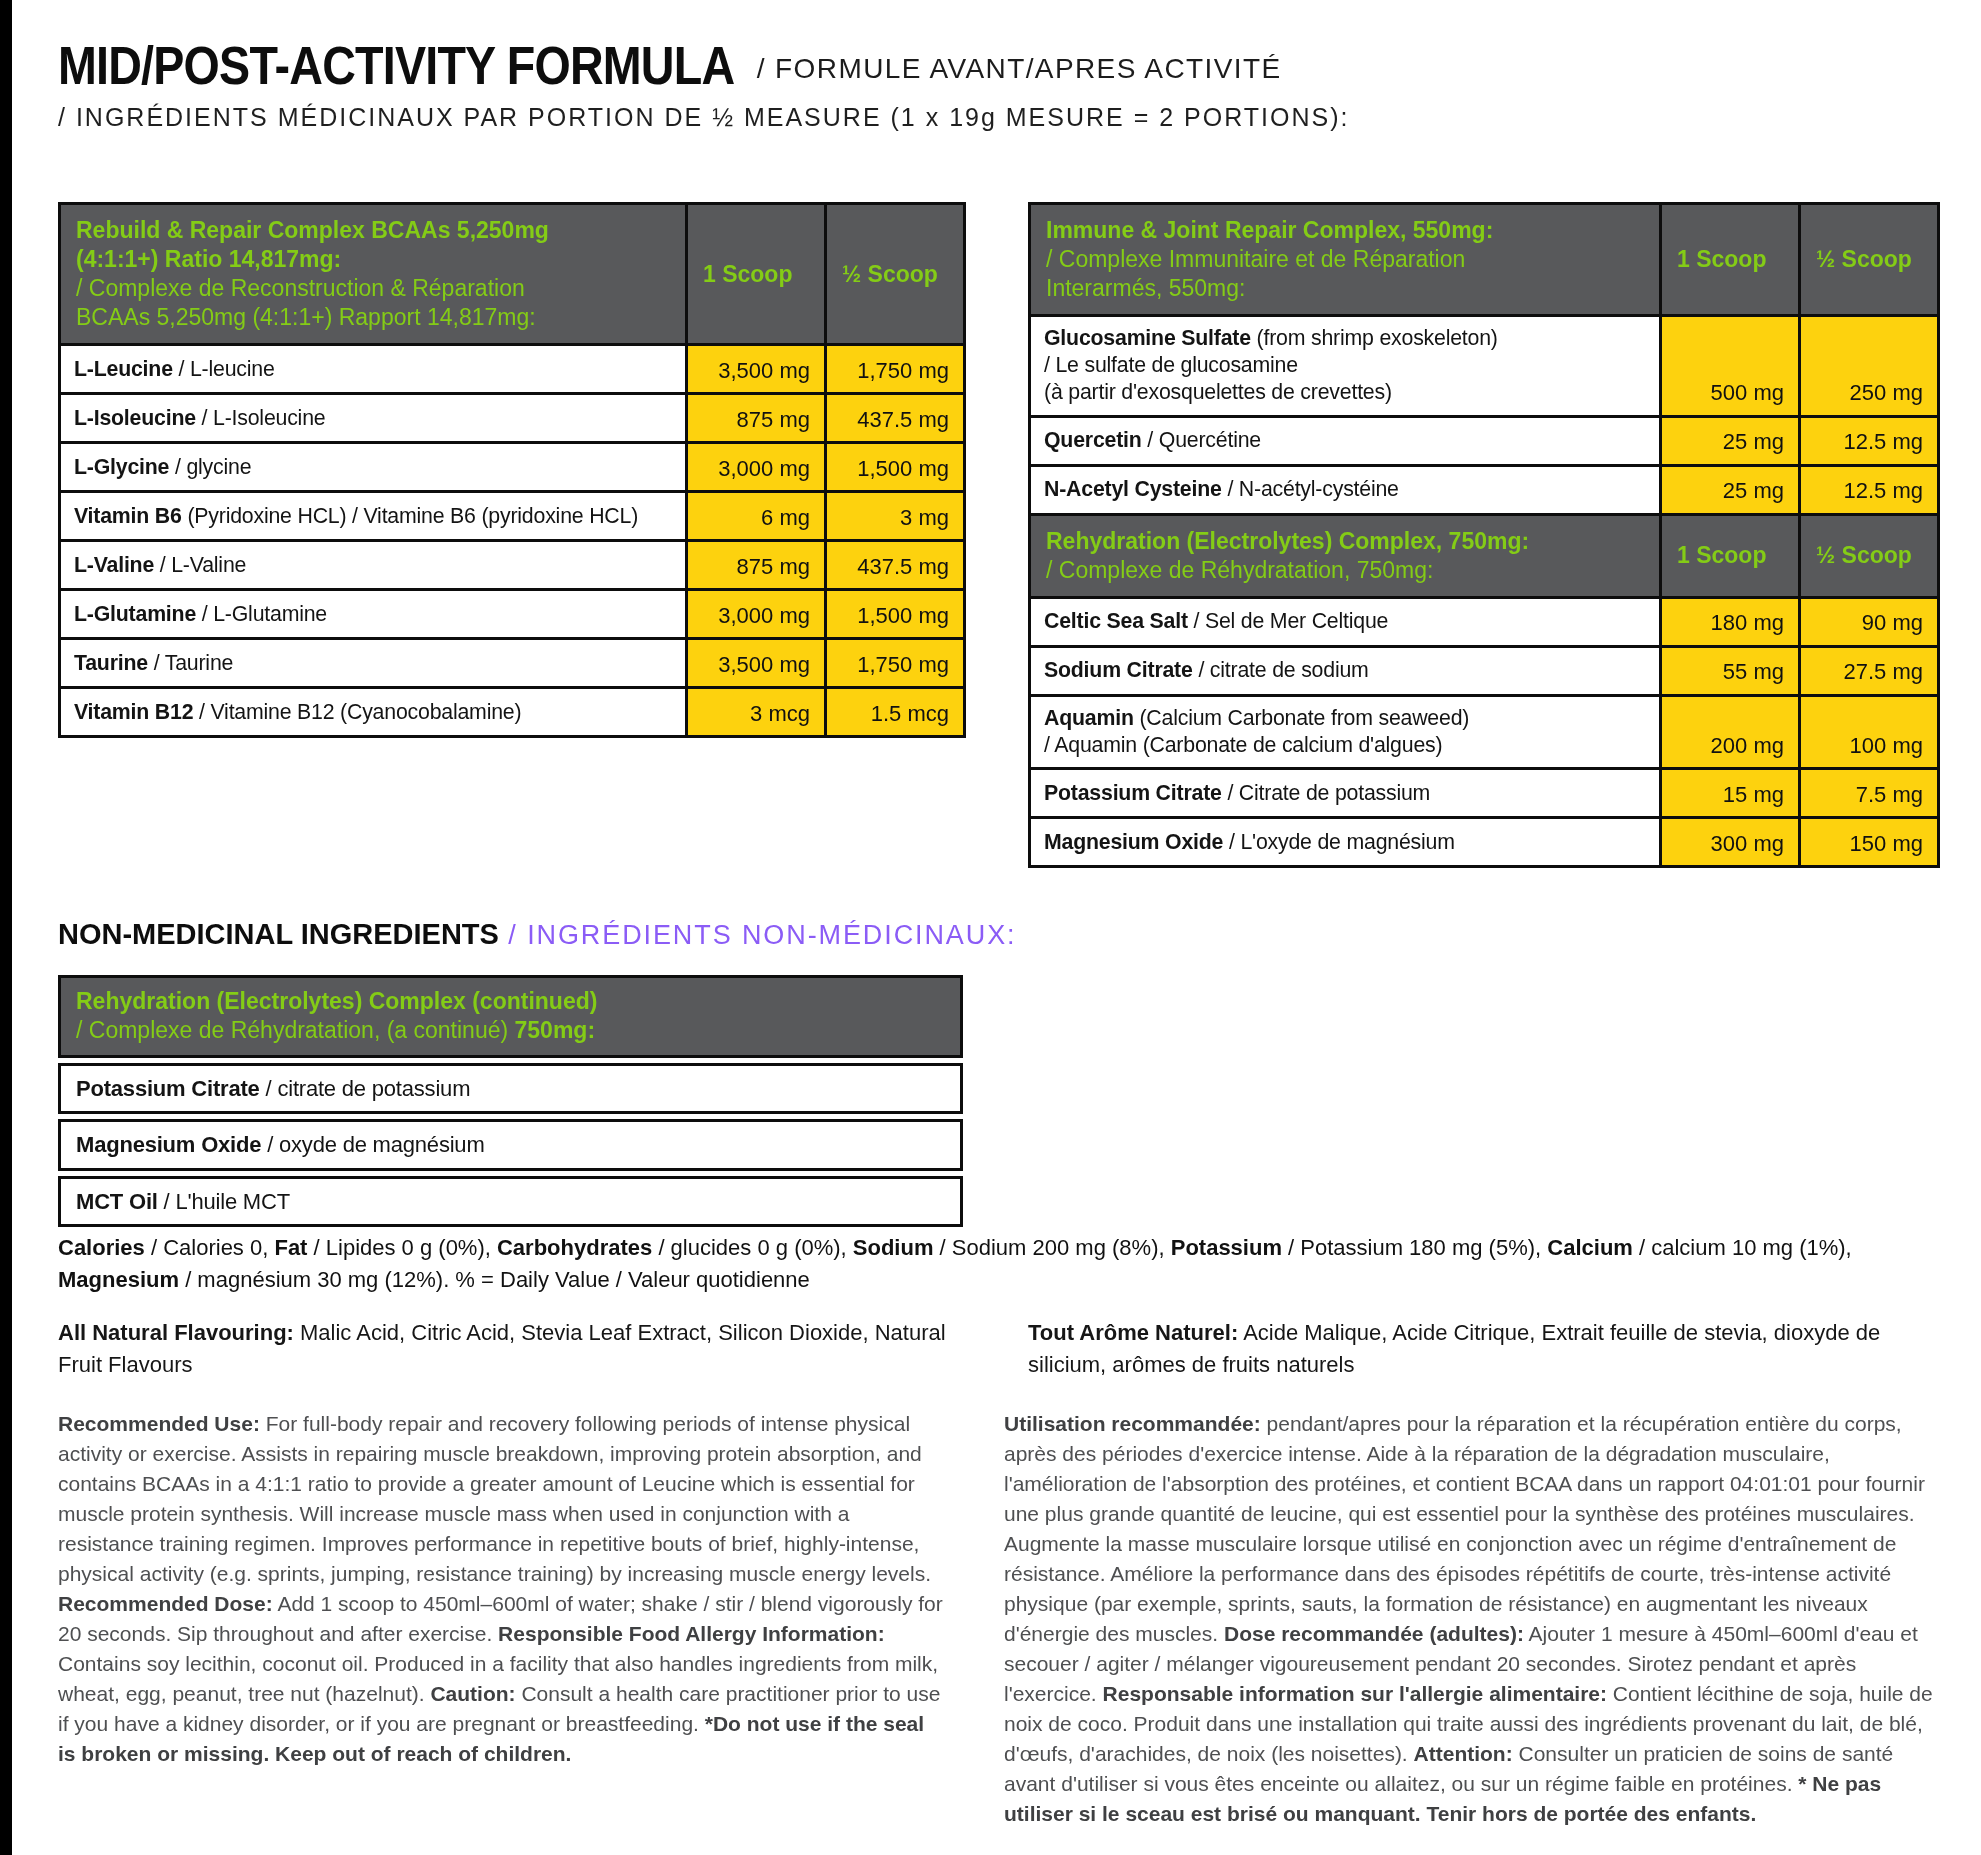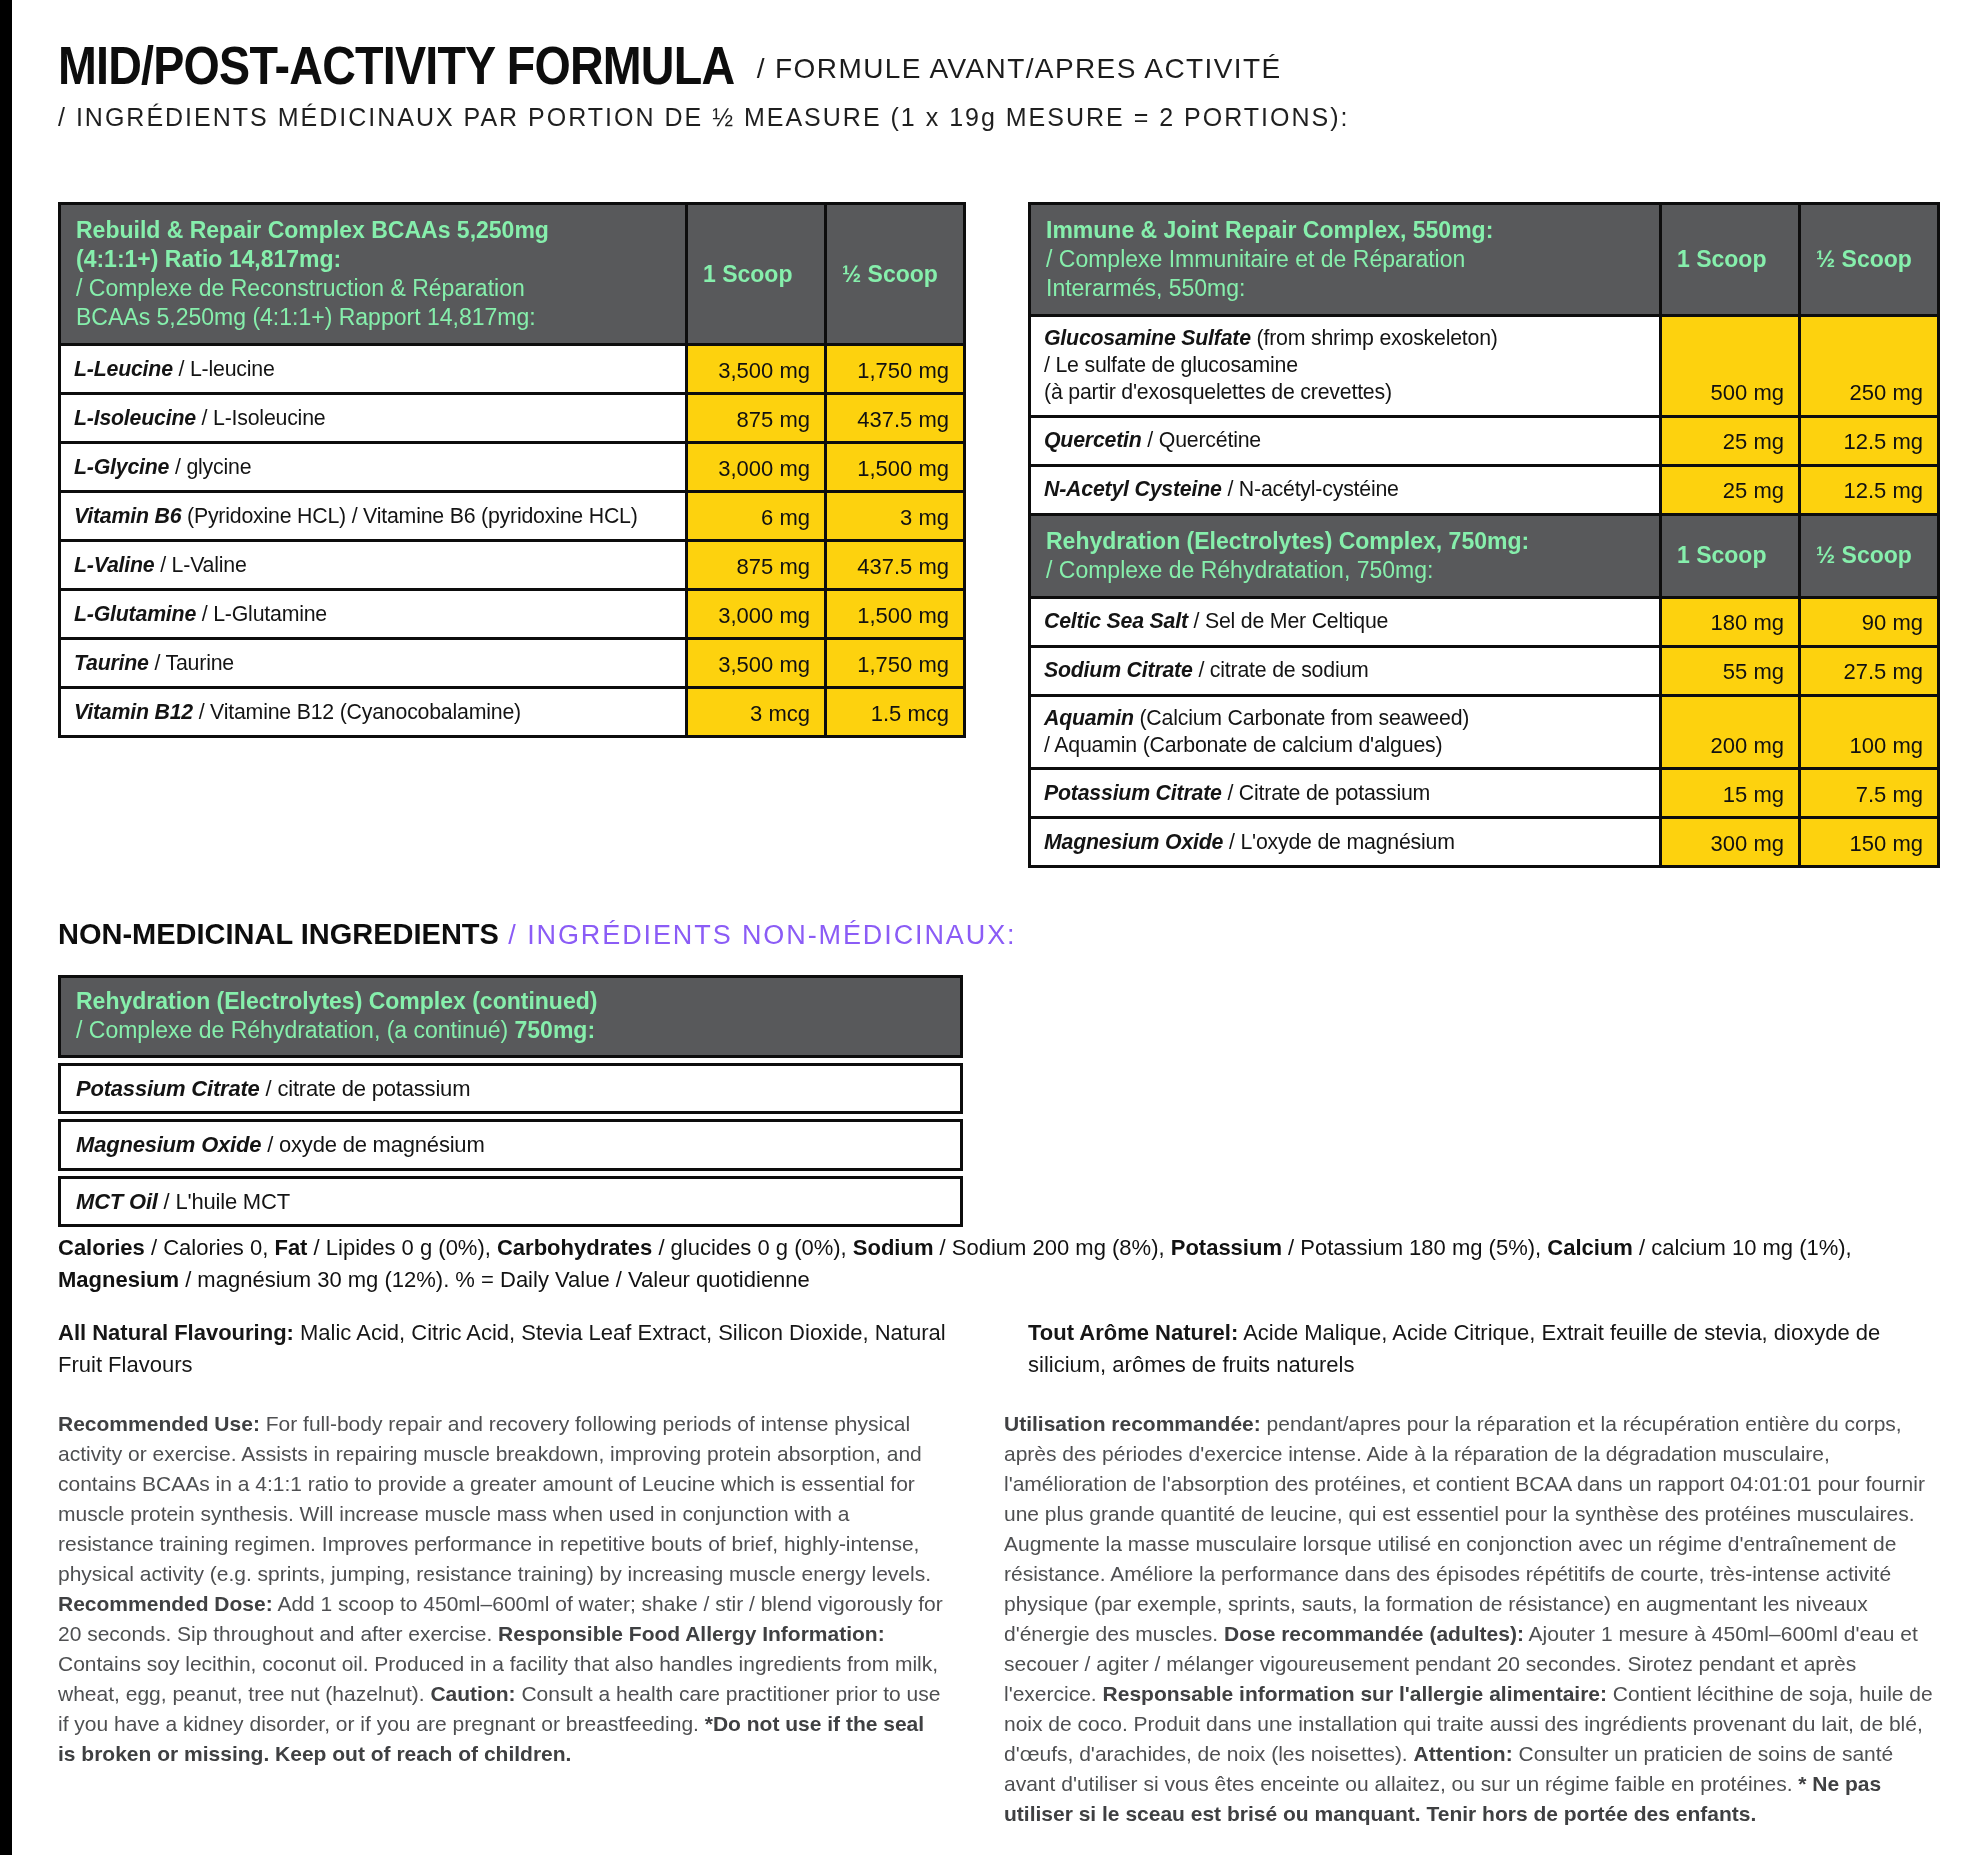--- a/index.html
+++ b/index.html
@@ -18,31 +18,31 @@
     margin-left: -74px; vertical-align: 5.6px; }
   .sub-en { margin-top: 8.3px; font-size: 26px; font-weight: bold; letter-spacing: -0.3px; color: #0d0d0d; font-stretch: condensed; }
   .sub-fr { margin-top: 6.5px; font-size: 25px; letter-spacing: 2px; color: #1f1f1f; }
 
   
   .tbl { position: absolute; }
   .tbl-left  { left: 58px;  top: 202px; width: 905px; }
   .tbl-right { left: 1028px; top: 202px; width: 909px; }
   .ing-table { border-collapse: collapse; width: 100%; table-layout: fixed; }
   .ing-table th, .ing-table td { border: 3.7px solid #0d0d0d; }
-  .sec-row th { background: #58595B; color: #86efac; text-align: left; vertical-align: middle;
+  .sec-row th { background: #58595B; color: #84cc16; text-align: left; vertical-align: middle;
     padding: 11px 15px; }
   .hb { font-weight: bold; font-size: 23px; white-space: pre-line; line-height: 29px; }
   .hr2 { font-weight: normal; font-size: 23px; white-space: pre-line; line-height: 29px; }
   .hr2 .b { font-weight: bold; }
   .scoop-hdr { text-align: center; vertical-align: bottom; font-weight: bold; font-size: 23px;
     padding: 7.4px 5.6px 11px 5.6px; color: #fff; background: #58595B; }
   .ing-table td { height: 49px; }
   .name-cell { background: #fff; font-size: 21.3px; padding: 8.3px 13px; vertical-align: middle;
     white-space: pre-line; line-height: 27px; letter-spacing: -0.2px; }
-  .name-cell .b { font-weight: bold; font-style: italic; }
+  .name-cell .b { font-weight: bold; }
   .val-cell { background: #FDD20E; text-align: right; font-size: 22px; padding: 8.3px 14px;
     vertical-align: bottom; color: #111; }
 
   
   .nm-head { position: absolute; left: 58px; top: 918px; white-space: nowrap; }
   .nm-head .b { font-size: 29px; font-weight: bold; color: #0d0d0d; font-stretch: condensed; }
   .nm-head .r { font-size: 27px; letter-spacing: 1.9px; color: #8b5cf6; }
   .nm-tbl { position: absolute; left: 58px; top: 970px; width: 905px; }
   .nm-table { border-collapse: separate; border-spacing: 0 5.6px; width: 100%; table-layout: fixed; }
   .nm-table th, .nm-table td { border: 3.7px solid #0d0d0d; }

